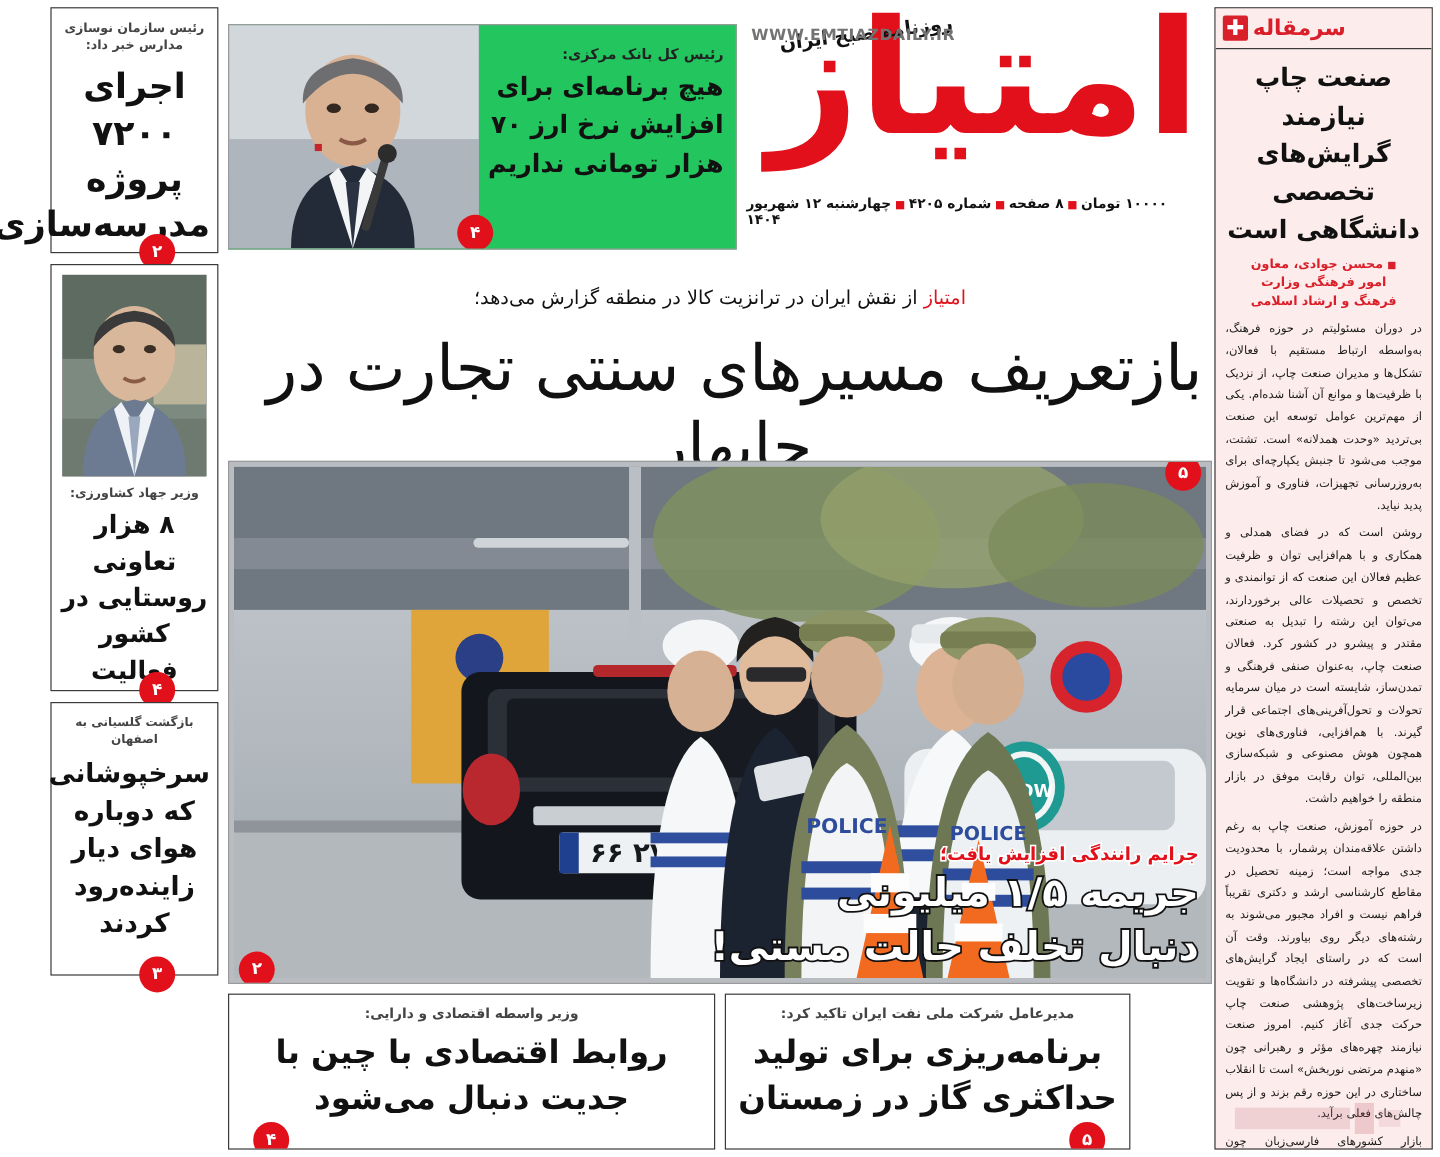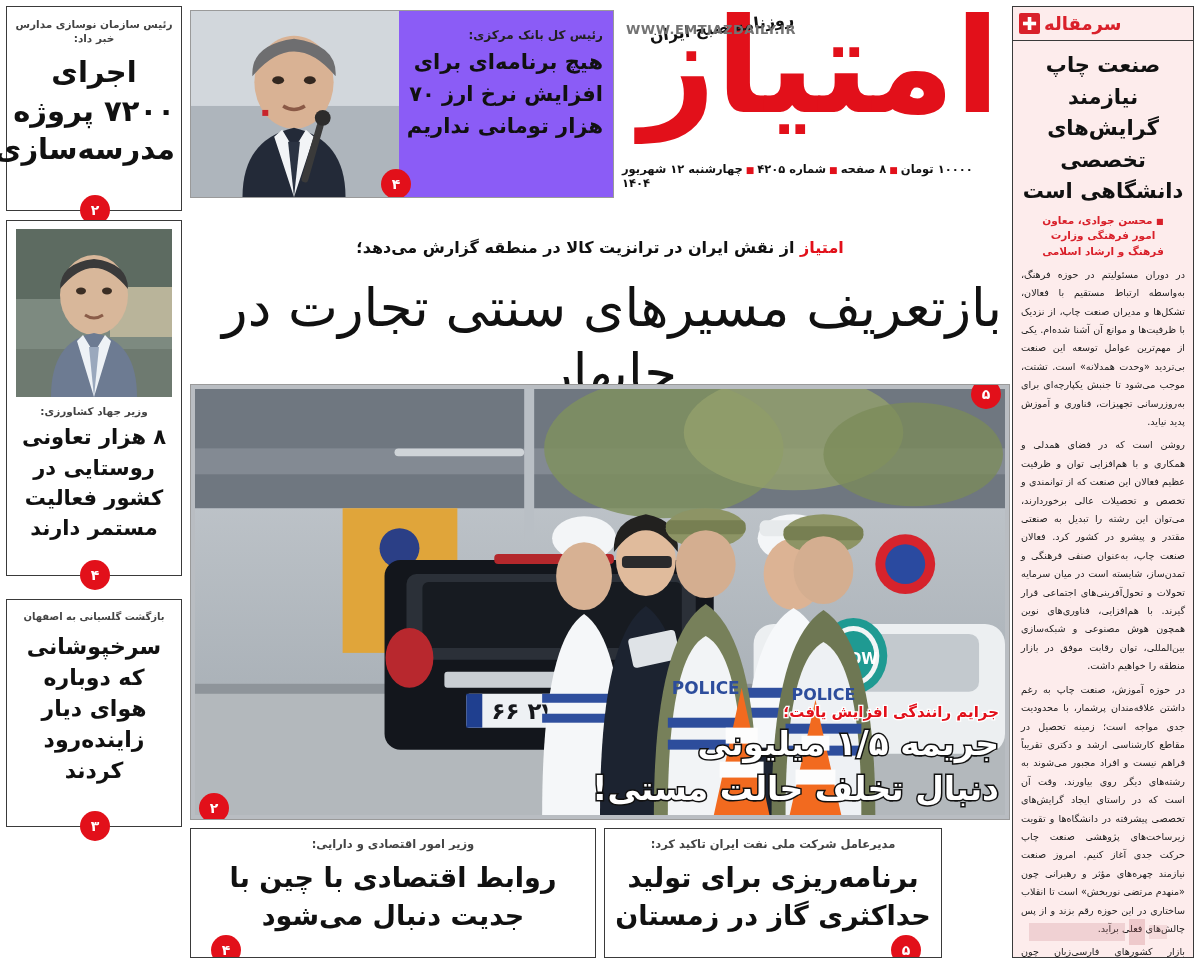--- a/index.html
+++ b/index.html
@@ -25,45 +25,45 @@
   
   .badge {
     position: absolute; width: 30px; height: 30px; border-radius: 50%;
     background: #e2101a; color: #fff; font-size: 14px; font-weight: 700;
     display: flex; align-items: center; justify-content: center;
     line-height: 1;
   }
 
   
   #left-col { position: absolute; left: 6px; top: 6px; width: 176px; height: 952px; }
-  .lbox { position: relative; border: 1px solid #3a3a3a; background: #fff; width: 176px; overflow: visible; }
+  .lbox { position: relative; border: 1px solid #3a3a3a; background: #fff; width: 140px; overflow: visible; }
 
   #story-schools { height: 205px; }
   #story-schools .kicker { padding: 10px 6px 0; font-size: 10.5px; }
   #story-schools .hl { font-size: 29px; padding: 8px 6px 0; line-height: 1.32; }
 
   #story-coop { margin-top: 9px; height: 356px; }
   .photo-thumb {
     margin: 8px 9px 0; height: 168px; background: #555;
     position: relative; overflow: hidden;
   }
   #story-coop .kicker { padding: 7px 6px 2px; font-size: 10.5px; }
   #story-coop .hl { font-size: 21px; padding: 2px 8px 0; line-height: 1.45; }
 
-  #story-sport { margin-top: 23px; height: 228px; }
+  #story-sport { margin-top: 9px; height: 228px; }
   #story-sport .kicker { padding: 10px 6px 0; font-size: 10px; }
   #story-sport .hl { font-size: 22px; padding: 7px 6px 0; line-height: 1.42; }
 
   #story-festival { margin-top: 9px; height: 128px; }
   #story-festival .hl { font-size: 19px; padding: 10px 7px 0; line-height: 1.42; }
 
   
   #story-bank {
-    left: 190px; top: 10px; width: 424px; height: 188px;
-    border: 1px solid #9a9a9a; background: #8b5cf6;
+    left: 190px; top: 20px; width: 424px; height: 188px;
+    border: 1px solid #9a9a9a; background: #22c55e;
   }
   #bank-photo {
     position: absolute; right: 214px; left: 0; top: 0; bottom: 0;
     background: linear-gradient(160deg,#c8ccd2 0%,#aab0b8 40%,#8e959e 100%);
     overflow: hidden;
   }
   #story-bank .txtwrap {
     position: absolute; right: 10px; top: 16px; width: 210px; text-align: right;
   }
   #story-bank .kicker { text-align: right; font-size: 12px; color: #222; }
@@ -122,21 +122,21 @@
   }
   #ed-body p { margin-bottom: 5px; }
   #ed-watermark {
     position: absolute; left: 16px; bottom: 12px; width: 140px; height: 26px;
     opacity: .38;
   }
 
   
   #main-kicker {
     position: absolute; left: 190px; top: 238px; width: 820px;
-    text-align: center; font-size: 16px; font-weight: 700; color: #111;
+    text-align: center; font-size: 16px; font-weight: 400; color: #111;
   }
   #main-kicker .brand { color: #e2101a; }
   #main-hl {
     position: absolute; left: 202px; top: 276px; width: 820px;
     text-align: center; font-size: 53px; font-weight: 400; color: #111;
     letter-spacing: -2px; line-height: 1.22;
   }
 
   
   #main-photo {
@@ -381,21 +381,21 @@
     <div id="photo-overlay">
       <div id="ov-kicker">جرایم رانندگی افزایش یافت؛</div>
       <div id="ov-hl">جریمه ۱/۵ میلیونی</div>
       <div id="ov-hl">دنبال تخلف حالت مستی!</div>
     </div>
     <div class="badge" style="right:8px;top:-6px;">۵</div>
     <div class="badge" style="left:8px;bottom:-4px;">۲</div>
   </div>
 
   <div class="box bstory" id="story-china">
-    <div class="kicker">وزیر امور اقتصادی و دارایی:</div>
+    <div class="kicker">وزیر واسطه اقتصادی و دارایی:</div>
     <div class="hl">روابط اقتصادی با چین با جدیت دنبال می‌شود</div>
     <div class="badge" style="left:20px;bottom:-8px;">۴</div>
   </div>
 
   <div class="box bstory" id="story-gas">
     <div class="kicker">مدیرعامل شرکت ملی نفت ایران تاکید کرد:</div>
     <div class="hl">برنامه‌ریزی برای تولید حداکثری گاز در زمستان</div>
     <div class="badge" style="right:20px;bottom:-8px;">۵</div>
   </div>
 

